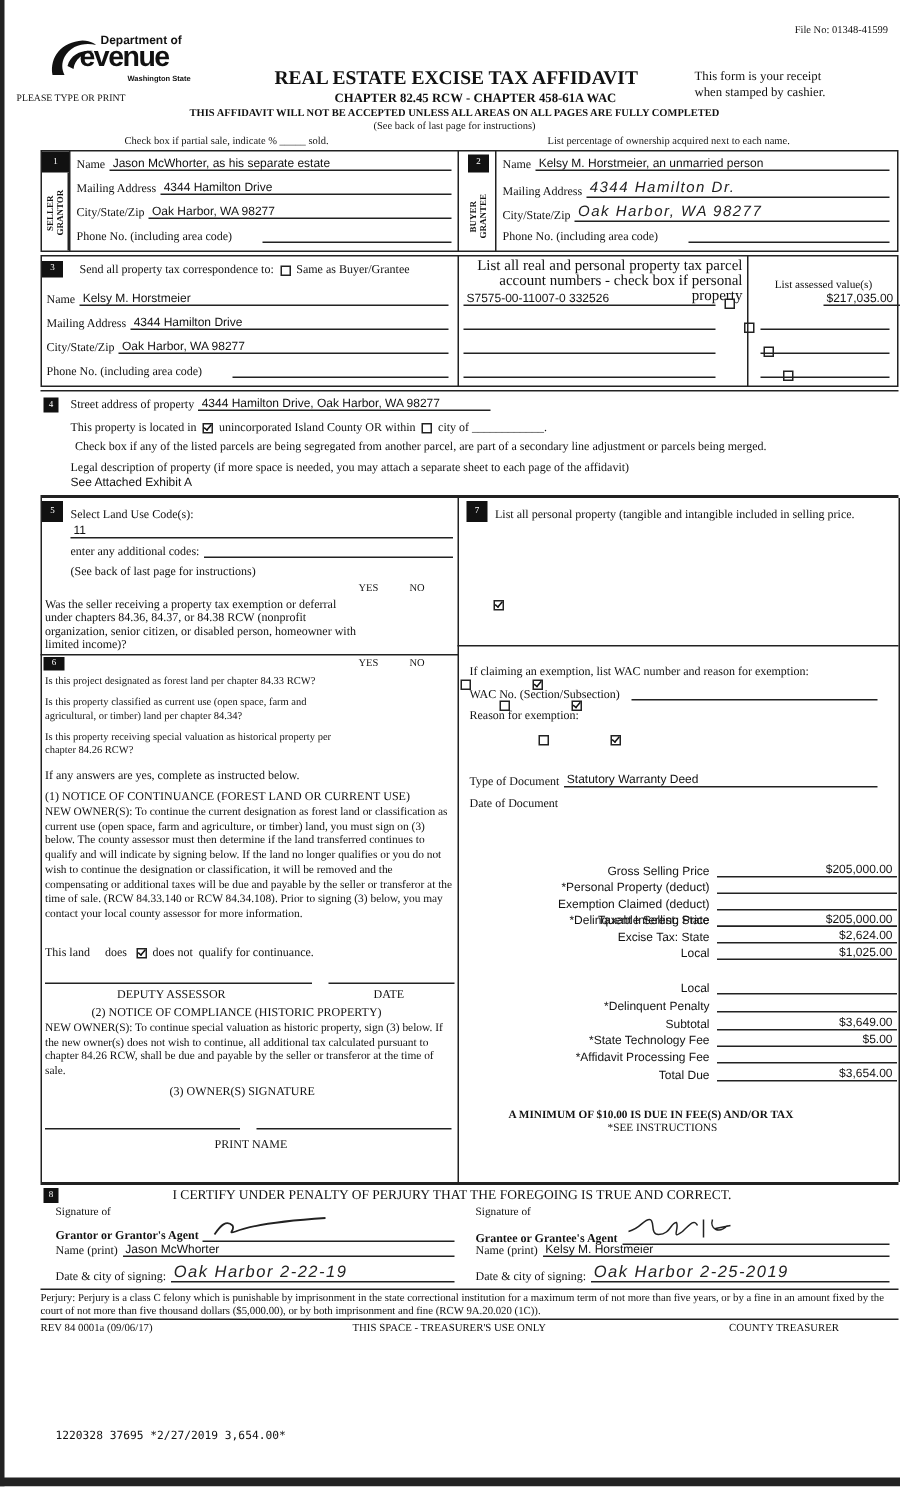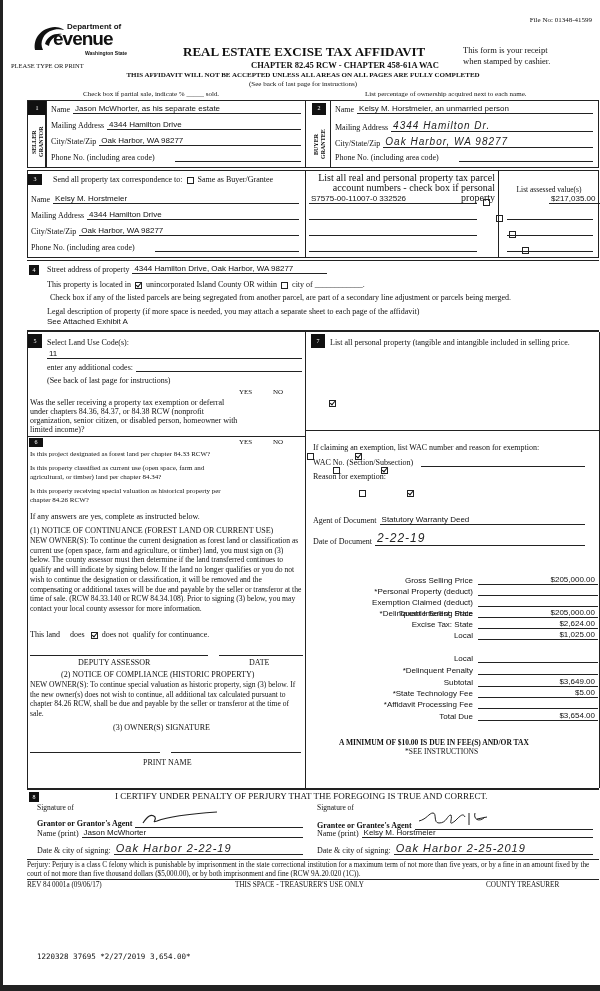--- a/index.html
+++ b/index.html
@@ -37,21 +37,21 @@
       <path d="M4 26 C2 14 10 4 24 3 C30 3 33 6 33 6 C26 4 16 6 12 14 C10 18 10 22 12 26 Z" fill="#111"></path>
       <path d="M14 20 C16 12 24 9 31 10 C24 12 19 15 18 22 Z" fill="#111"></path>
     </svg>
     <div class="sans" style="position:absolute; left:36px; top:0; font-size:8px; font-weight:bold;">Department of</div>
     <div class="sans" style="position:absolute; left:22px; top:6px; font-size:19px; font-weight:bold; letter-spacing:-1px;">evenue</div>
     <div class="sans" style="position:absolute; left:54px; top:28px; font-size:5px; font-weight:bold;">Washington State</div>
   </div>
   <div class="abs" style="left:8px; top:62px; font-size:6.5px;">PLEASE TYPE OR PRINT</div>
 
   <div class="abs" style="left:180px; top:44px; font-size:13px; font-weight:bold;">REAL ESTATE EXCISE TAX AFFIDAVIT</div>
-  <div class="abs" style="left:220px; top:60px; font-size:8.5px; font-weight:bold;margin-left:28px;">CHAPTER 82.45 RCW - CHAPTER 458-61A WAC</div>
+  <div class="abs" style="left:220px; top:60px; font-size:8.5px; font-weight:bold;">CHAPTER 82.45 RCW - CHAPTER 458-61A WAC</div>
   <div class="abs" style="left:460px; top:45px; font-size:8.5px;">This form is your receipt</div>
   <div class="abs" style="left:460px; top:56px; font-size:8.5px;">when stamped by cashier.</div>
   <div class="abs" style="left:0; width:600px; top:71px; text-align:center; font-size:7px; font-weight:bold;">THIS AFFIDAVIT WILL NOT BE ACCEPTED UNLESS ALL AREAS ON ALL PAGES ARE FULLY COMPLETED</div>
   <div class="abs" style="left:0; width:600px; top:80px; text-align:center; font-size:7px;">(See back of last page for instructions)</div>
   <div class="abs" style="left:80px; top:90px; font-size:7px;">Check box if partial sale, indicate % _____ sold.</div>
   <div class="abs" style="left:362px; top:90px; font-size:7px;">List percentage of ownership acquired next to each name.</div>
 
   
   <div class="box" style="left:24px; top:100px; width:572px; height:68px;"></div>
   <div class="numbox" style="left:25px; top:101px; width:18px; height:14px; line-height:14px;">1</div>
@@ -245,26 +245,25 @@
   <div class="abs" style="left:302px; top:430px; width:294px; height:1px; background:#222;"></div>
 
   <div class="abs" style="left:310px; top:443px;">If claiming an exemption, list WAC number and reason for exemption:</div>
   <div class="row" style="left:310px; top:457px; width:272px;">
     <span class="lbl">WAC No. (Section/Subsection)</span>
     <span class="val" style="margin-left:8px;"></span>
   </div>
   <div class="abs" style="left:310px; top:472px;">Reason for exemption:</div>
 
   <div class="row" style="left:310px; top:515px; width:272px;">
-    <span class="lbl">Agent of Document</span>
+    <span class="lbl">Type of Document</span>
     <span class="val">Statutory Warranty Deed</span>
   </div>
   <div class="row" style="left:310px; top:531px; width:272px;">
     <span class="lbl">Date of Document</span>
-    <span class="val hand" style="font-size:12px;">2-22-19</span>
   </div>
 
   
   <div class="fin" style="top:574px;">
       <span class="fl">Gross Selling Price</span>
       <span class="fv">$205,000.00</span>
     </div>
   <div class="fin" style="top:596px;">
       <span class="fl">Exemption Claimed (deduct)</span>
       <span class="fv"></span>

